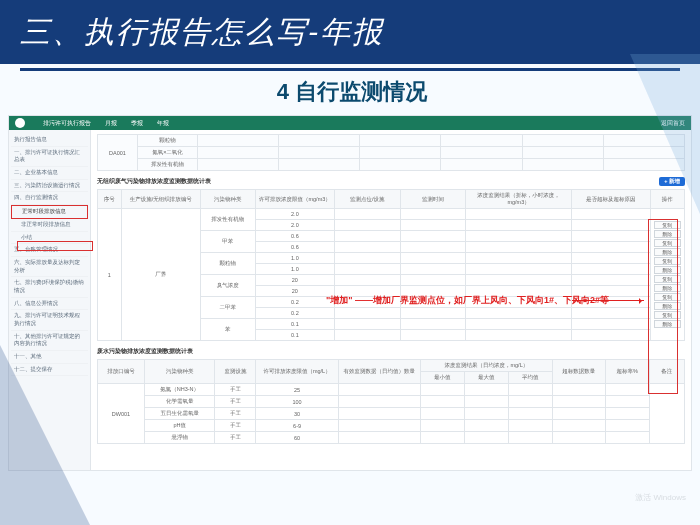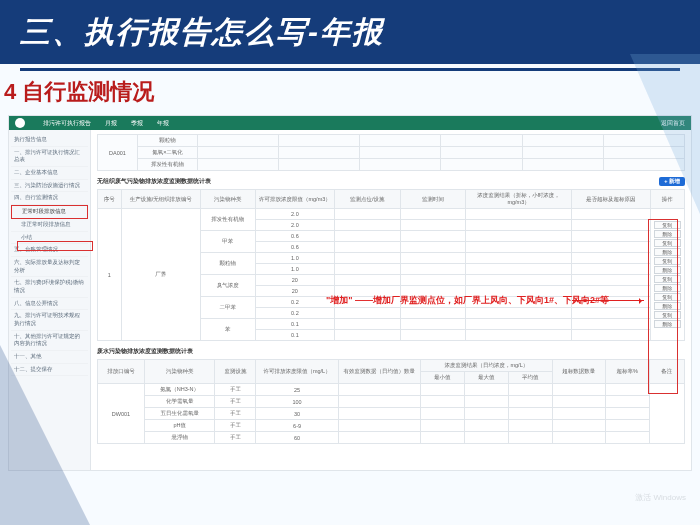--- a/index.html
+++ b/index.html
@@ -1,20 +1,20 @@
 <!DOCTYPE html>
 <html><head>
 <meta charset="utf-8">
 <style>
 * { margin: 0; padding: 0; box-sizing: border-box; }
 body { font-family: "Microsoft YaHei", Arial, sans-serif; background: #f7fbff; width: 700px; height: 525px; overflow: hidden; position: relative; }
 .header-bar { background: #153c7a; height: 64px; display: flex; align-items: center; padding: 0 20px; }
-.header-title { color: #fff; font-size: 30px; font-weight: bold; font-style: italic; letter-spacing: 2px; }
+.header-title { color: #fff; font-size: 30px; font-weight: normal; font-style: italic; letter-spacing: 2px; }
 .underline { height: 3px; background: #153c7a; margin: 4px 20px 0 20px; }
-.subtitle { text-align: left; color: #b91c1c; font-size: 22px; font-weight: bold; margin: 6px 0 8px 4px; }
+.subtitle { text-align: center; color: #0c4a6e; font-size: 22px; font-weight: bold; margin: 6px 0 8px 4px; }
 .app-wrap { margin: 0 8px; background: #fff; font-size: 6px; color: #555; border: 1px solid #e0e5ea; }
 .app-topbar { background: #1a7a5c; color: #fff; height: 14px; display: flex; align-items: center; padding: 0 6px; gap: 14px; }
 .app-topbar .logo { width: 10px; height: 10px; background: #fff; border-radius: 50%; display: inline-block; margin-right: 4px; }
 .app-topbar .right { margin-left: auto; }
 .app-body { display: flex; min-height: 340px; }
 .sidebar { width: 82px; background: #f4f7fa; border-right: 1px solid #e0e5ea; padding: 4px 2px; }
 .sidebar .sitem { padding: 2px 3px; color: #5a6a7a; font-size: 5.5px; line-height: 1.4; border-bottom: 1px solid #eef1f4; cursor: pointer; }
 .sidebar .sitem.indent { padding-left: 10px; }
 .sidebar .sitem.active { border: 1px solid #d93030; color: #333; }
 .main { flex: 1; padding: 4px 6px; background: #fff; overflow: hidden; }

